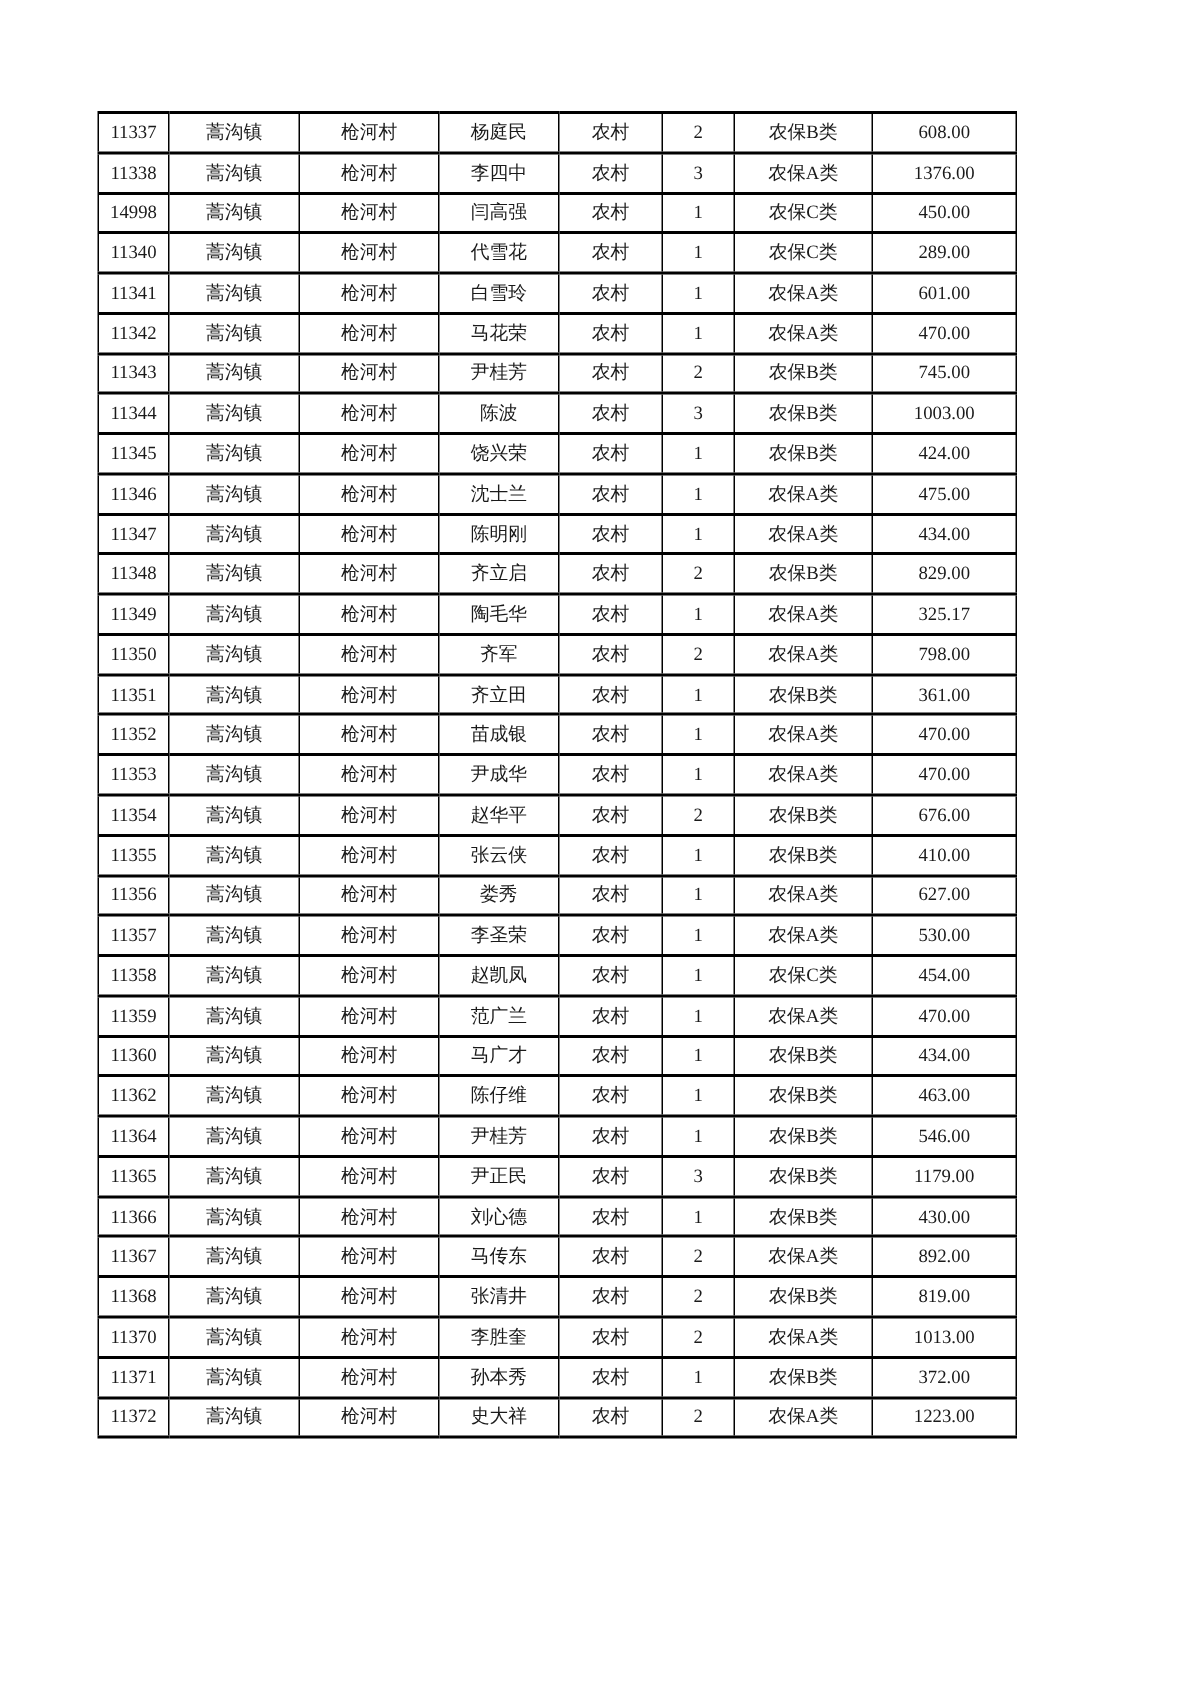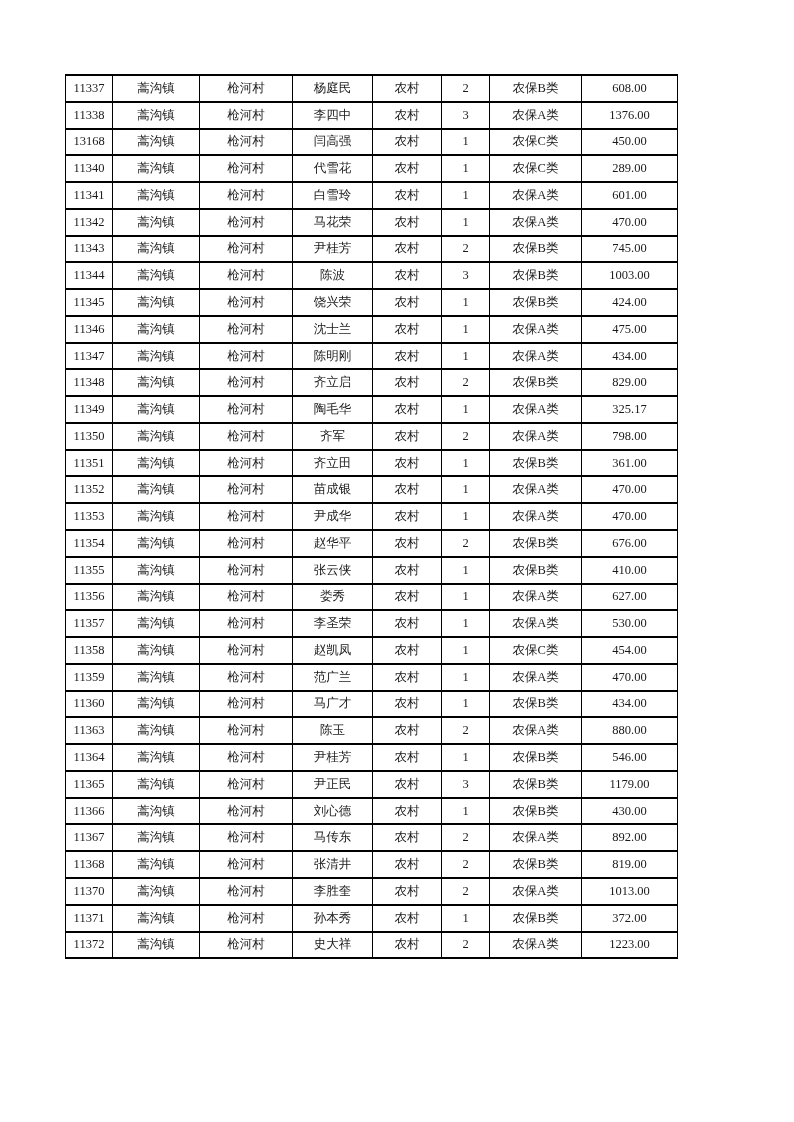--- a/index.html
+++ b/index.html
@@ -85,21 +85,21 @@
           <td>11338</td>
           <td>蒿沟镇</td>
           <td>枪河村</td>
           <td>李四中</td>
           <td>农村</td>
           <td>3</td>
           <td>农保A类</td>
           <td>1376.00</td>
         </tr>
         <tr>
-          <td>13168</td>
+          <td>14998</td>
           <td>蒿沟镇</td>
           <td>枪河村</td>
           <td>闫高强</td>
           <td>农村</td>
           <td>1</td>
           <td>农保C类</td>
           <td>450.00</td>
         </tr>
         <tr>
           <td>11340</td>
@@ -305,28 +305,28 @@
           <td>11360</td>
           <td>蒿沟镇</td>
           <td>枪河村</td>
           <td>马广才</td>
           <td>农村</td>
           <td>1</td>
           <td>农保B类</td>
           <td>434.00</td>
         </tr>
         <tr>
-          <td>11363</td>
-          <td>蒿沟镇</td>
-          <td>枪河村</td>
-          <td>陈玉</td>
-          <td>农村</td>
-          <td>2</td>
-          <td>农保A类</td>
-          <td>880.00</td>
+          <td>11362</td>
+          <td>蒿沟镇</td>
+          <td>枪河村</td>
+          <td>陈仔维</td>
+          <td>农村</td>
+          <td>1</td>
+          <td>农保B类</td>
+          <td>463.00</td>
         </tr>
         <tr>
           <td>11364</td>
           <td>蒿沟镇</td>
           <td>枪河村</td>
           <td>尹桂芳</td>
           <td>农村</td>
           <td>1</td>
           <td>农保B类</td>
           <td>546.00</td>

